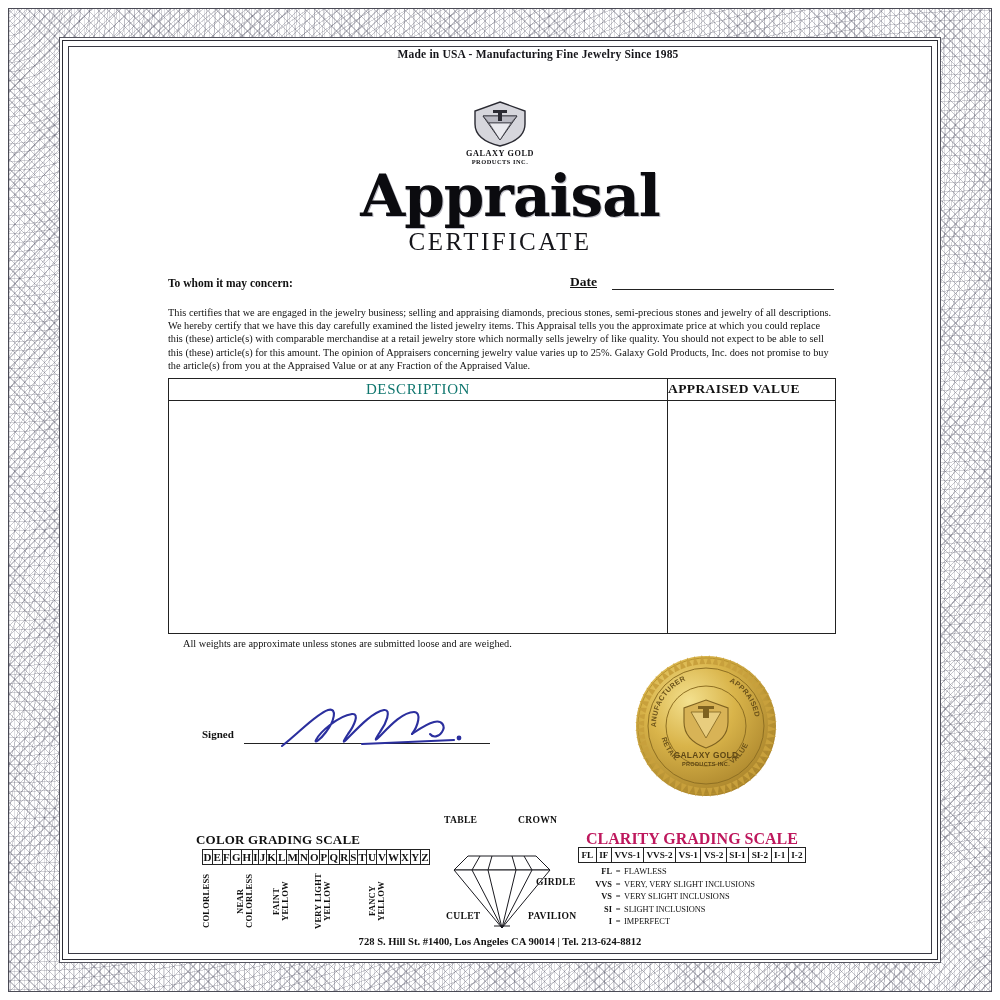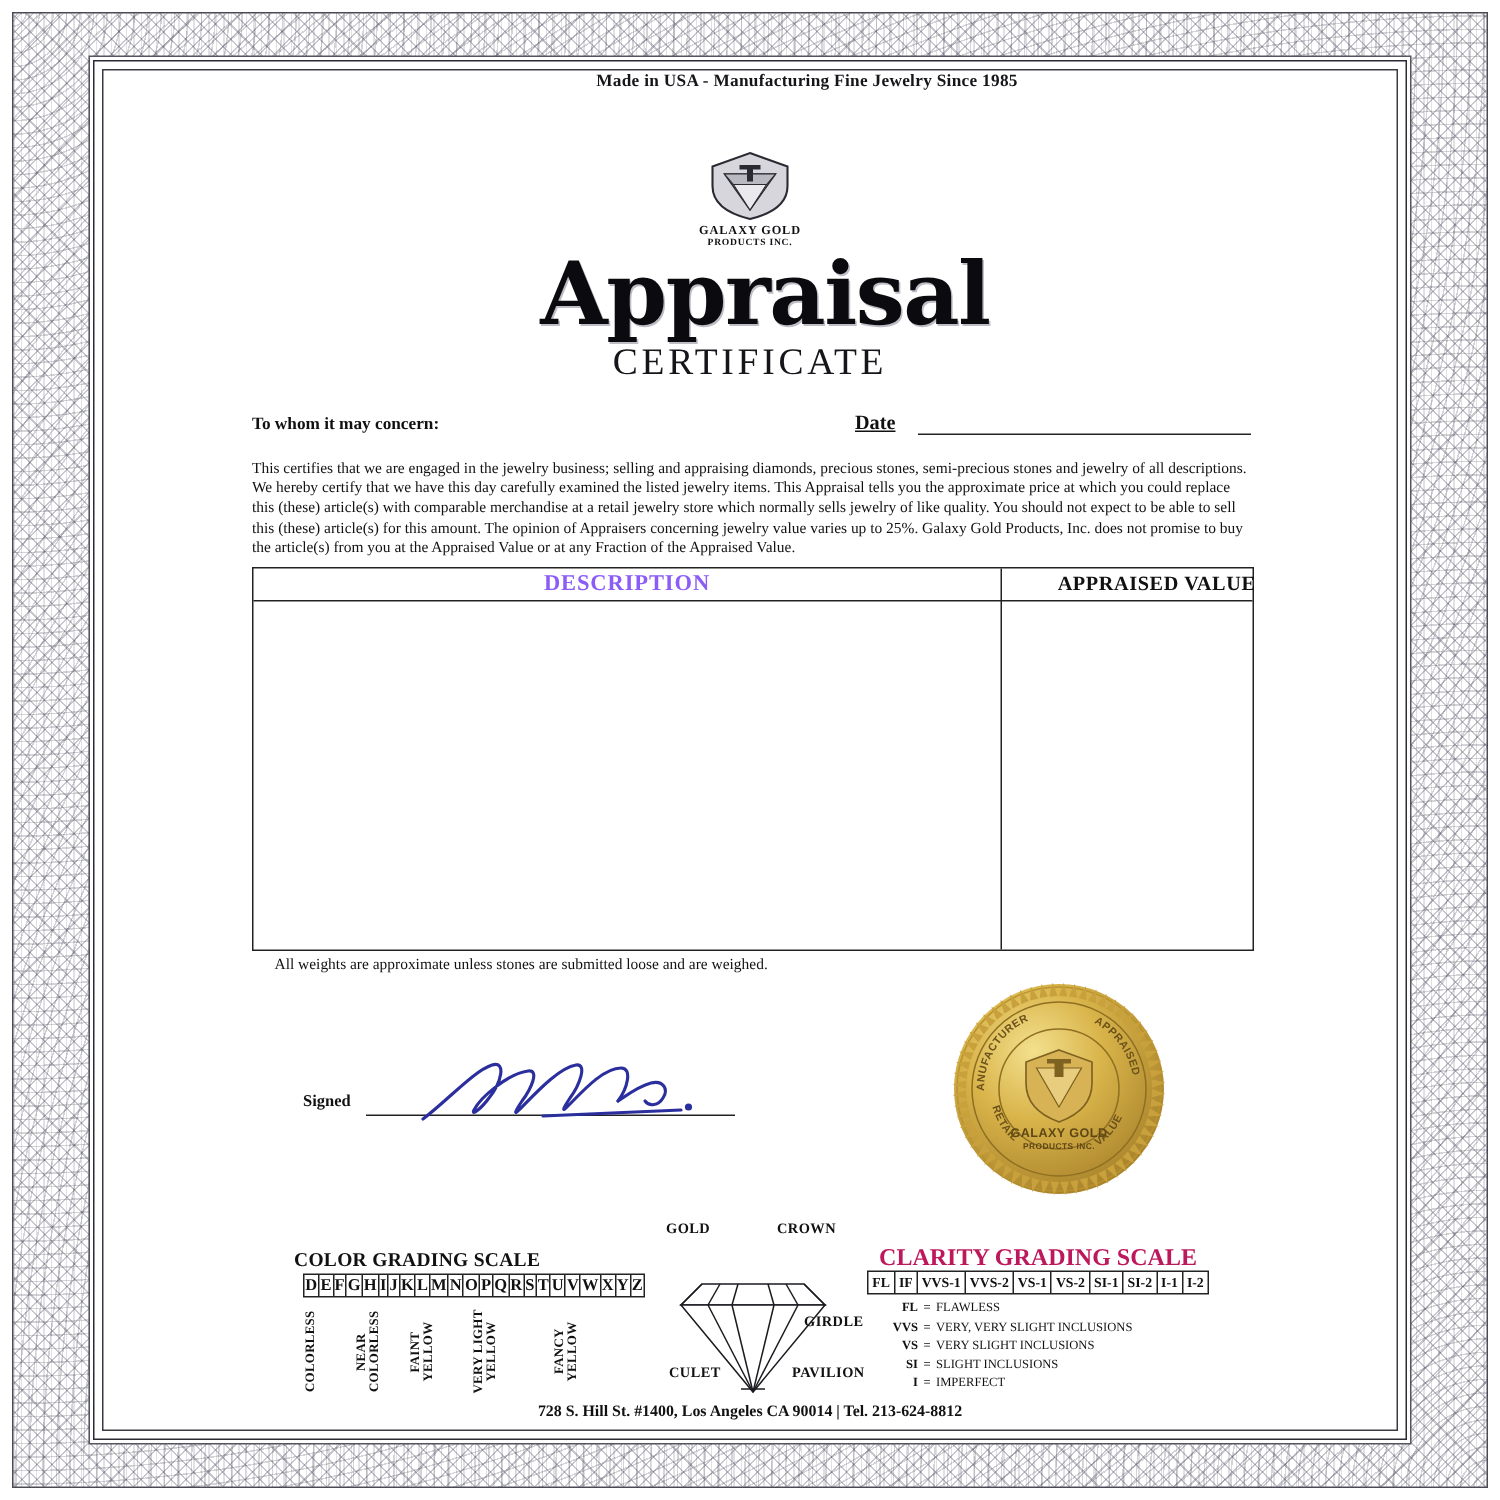--- a/index.html
+++ b/index.html
@@ -105,24 +105,24 @@
   }
   .tbl-head{
     position:absolute;left:0;top:0;width:100%;height:22px;
     border-bottom:1px solid #222;box-sizing:border-box;
   }
   .tbl-div{
     position:absolute;left:498px;top:0;width:1px;height:100%;background:#222;
   }
   .th-desc{
     position:absolute;left:0;top:2px;width:498px;text-align:center;
-    font-size:15px;font-weight:bold;letter-spacing:.6px;color:#8b5cf6;
+    font-size:15px;font-weight:normal;letter-spacing:.6px;color:#0f766e;
   }
   .th-val{
-    position:absolute;left:499px;top:2px;width:169px;text-align:right;
+    position:absolute;left:499px;top:2px;width:169px;text-align:left;
     font-size:13.5px;font-weight:bold;letter-spacing:.4px;color:#111;
   }
 
   .weights-note{
     position:absolute;left:168px;top:638px;font-size:10.3px;color:#111;margin-left:15px;
   }
 
   
   .signed-label{
     position:absolute;left:202px;top:728px;font-size:11px;font-weight:bold;color:#111;
@@ -430,21 +430,21 @@
         <line x1="60" y1="36" x2="56" y2="50"></line>
         <line x1="80" y1="36" x2="84" y2="50"></line>
         <line x1="92" y1="36" x2="100" y2="50"></line>
         <line x1="40" y1="50" x2="70" y2="108"></line>
         <line x1="56" y1="50" x2="70" y2="108"></line>
         <line x1="84" y1="50" x2="70" y2="108"></line>
         <line x1="100" y1="50" x2="70" y2="108"></line>
         <line x1="62" y1="106" x2="78" y2="106"></line>
       </g>
     </svg>
-    <div class="dlabel" style="left:12px;top:-6px;">GOLD</div>
+    <div class="dlabel" style="left:12px;top:-6px;">TABLE</div>
     <div class="dlabel" style="left:86px;top:-6px;">CROWN</div>
     <div class="dlabel" style="left:104px;top:56px;">GIRDLE</div>
     <div class="dlabel" style="left:96px;top:90px;">PAVILION</div>
     <div class="dlabel" style="left:14px;top:90px;">CULET</div>
   </div>
 
   <div class="clarity-title">CLARITY GRADING SCALE</div>
   <div class="clarity-box">
       <div>FL</div>
       <div>IF</div>

